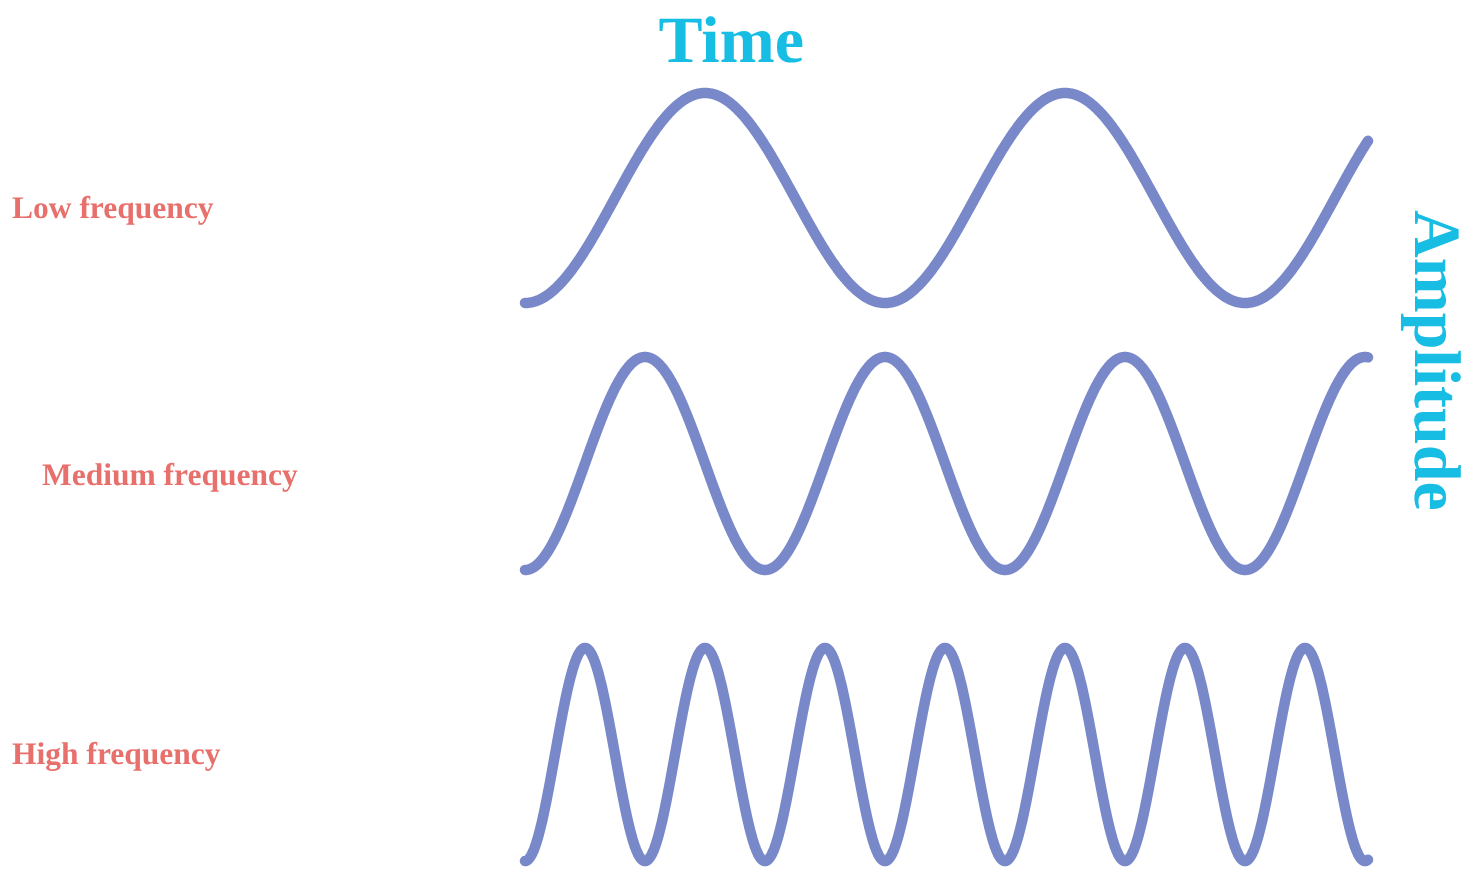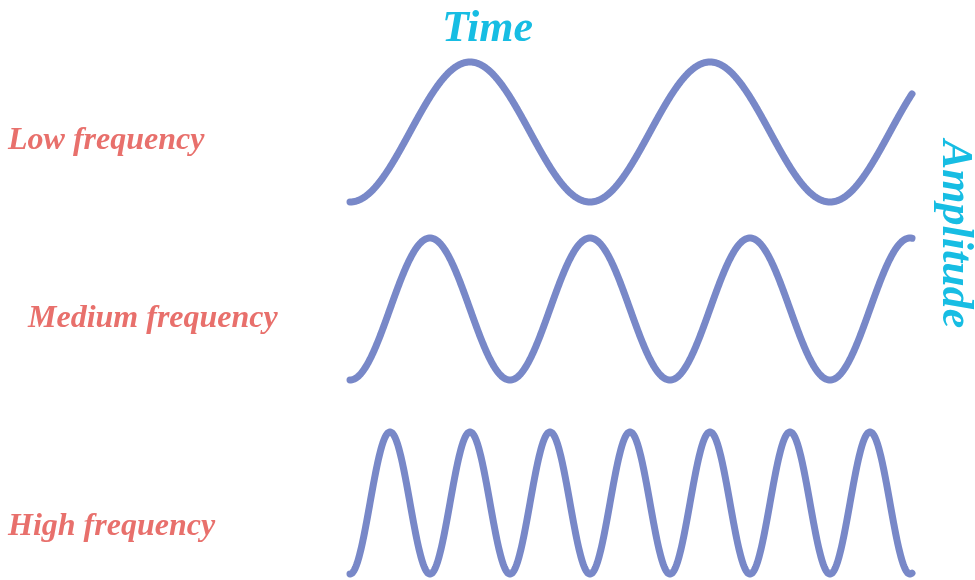--- a/index.html
+++ b/index.html
@@ -7,21 +7,20 @@
     padding: 0;
     background: #ffffff;
   }
   #stage {
     position: relative;
     width: 975px;
     height: 580px;
     background: #ffffff;
     overflow: hidden;
     font-family: "Liberation Serif", "DejaVu Serif", serif;
-    font-style: italic;
   }
   .axis-label {
     position: absolute;
     color: #17bde3;
     font-weight: bold;
     font-family: "Liberation Serif", "DejaVu Serif", serif;
     white-space: nowrap;
     letter-spacing: 0px;
   }
   #time-label {
@@ -40,28 +39,28 @@
     line-height: 46px;
     transform: rotate(90deg);
     transform-origin: 46px 46px;
     text-align: left;
   }
   .wave-label {
     position: absolute;
     color: #e8706c;
     font-weight: bold;
     font-family: "Liberation Serif", "DejaVu Serif", serif;
-    font-size: 32px;
+    font-size: 21px;
     line-height: 36px;
     white-space: nowrap;
     left: 8px;
   }
   #label-low      { top: 120px; }
   #label-medium   { top: 298px; margin-left: 20px; }
-  #label-high     { top: 506px; }
+  #label-high     { top: 484px; }
 
   .wave-svg {
     position: absolute;
     left: 0;
     top: 0;
   }
   .wave-path {
     fill: none;
     stroke: #7888c8;
     stroke-width: 7;

